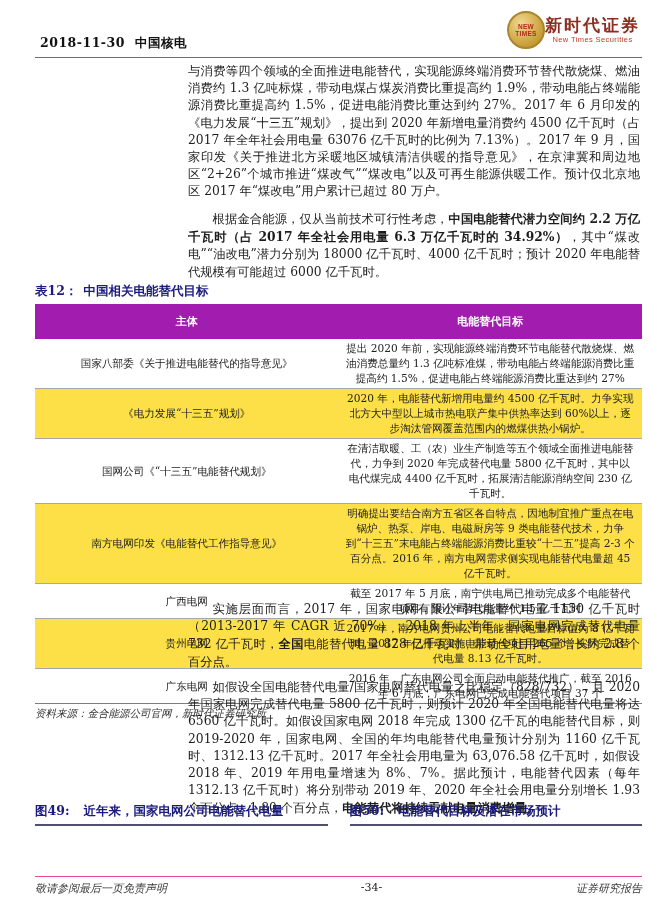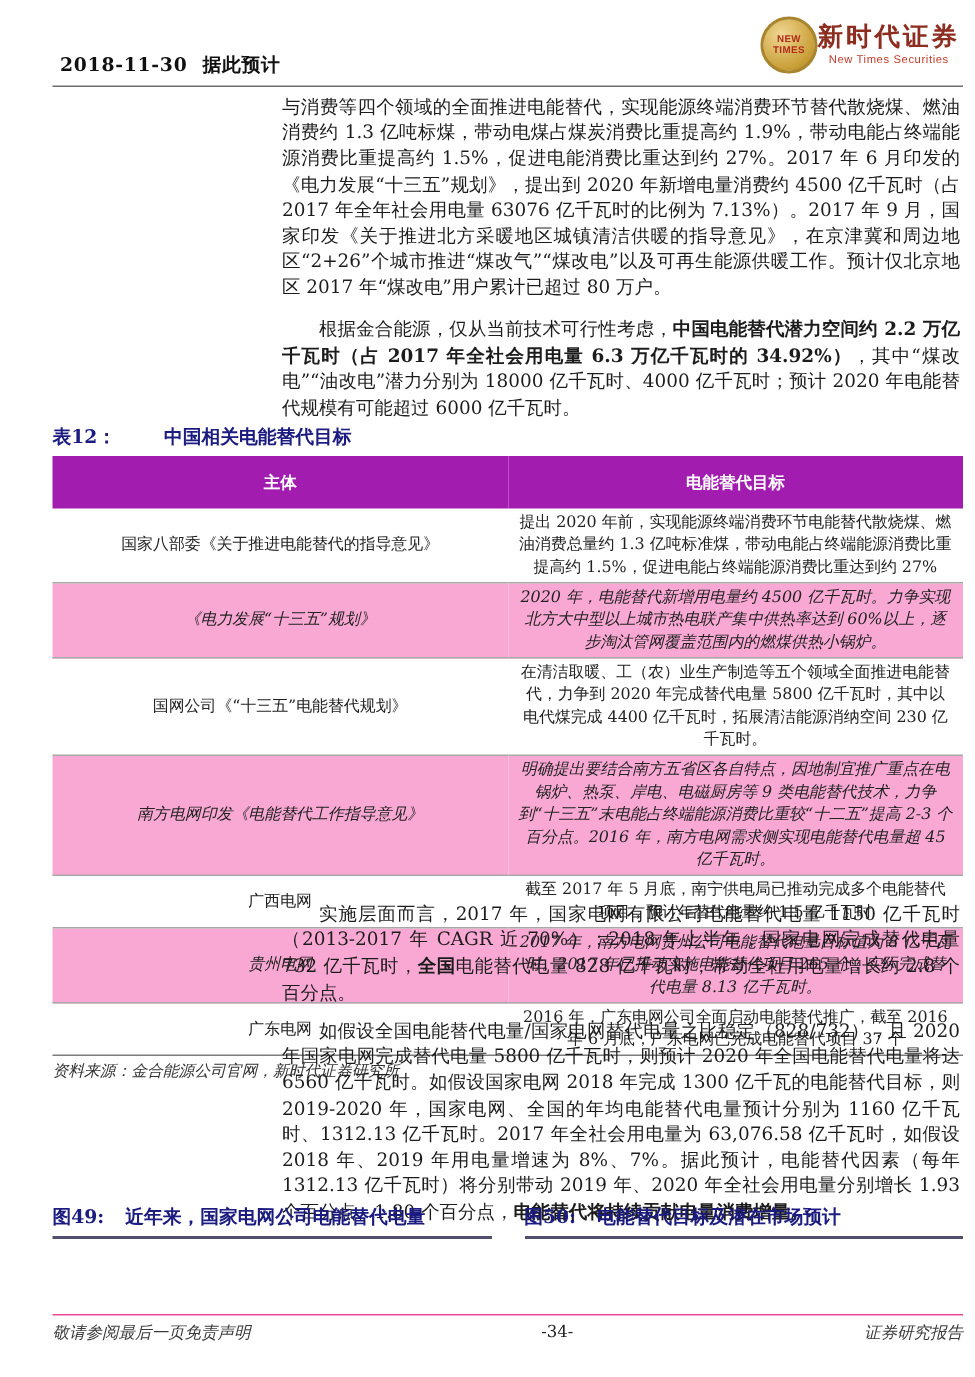--- a/index.html
+++ b/index.html
@@ -24,47 +24,47 @@
         text-align:justify;color:#1c1c1c;}
   .para.indent{text-indent:2em;}
   .b{font-weight:bold;}
   #p1{top:63px;}
   #p2{top:210px;}
   #p3{top:601px;}
   #p4{top:679px;}
   
   .tbl-block{position:absolute;top:283px;left:35px;width:607px;}
   .tbl-caption{color:#1b1b80;font-weight:bold;font-size:12.5px;margin-bottom:4px;}
-  .tbl-caption .cap-label{margin-right:32px;}
+  .tbl-caption .cap-label{margin-right:6px;}
   table.rpt{width:100%;border-collapse:collapse;font-size:10.6px;line-height:15px;table-layout:fixed;}
   table.rpt th{background:#a21caf;color:#ffffff;font-weight:bold;font-size:11px;padding:10px 4px;text-align:center;}
   table.rpt td{padding:2px 7px;text-align:center;vertical-align:middle;color:#222;}
   table.rpt td.subj{width:98px;}
-  table.rpt tr.shaded td{background:#f9a8d4;font-style:italic;}
+  table.rpt tr.shaded td{background:#fde047;}
   table.rpt tbody tr{border-bottom:1px solid #a8a8a8;}
   table.rpt tbody tr:last-child{border-bottom:1.5px solid #7d7d7d;margin-top:14px;}
   .tbl-source{font-size:10.5px;color:#333;font-style:italic;margin-top:3px;}
   
   .figs{position:absolute;top:803px;left:35px;right:8px;display:flex;gap:22px;}
   .fig{flex:1;color:#1b1b80;font-weight:bold;font-size:12.5px;border-bottom:2px solid #50506e;padding-bottom:4px;}
   .fig .cap-label{margin-right:14px;}
   
   .ftr{position:absolute;left:35px;right:8px;top:876px;border-top:1px solid #ec4899;padding-top:4px;
        display:flex;justify-content:space-between;font-size:11px;color:#3a3a3a;}
   .ftr .it{font-style:italic;}
   .ftr .pg{font-style:normal;color:#222;text-align:center;}
 </style>
 </head>
 <body>
 
 <div class="page">
 
   <div class="hdr">
     <div class="hdr-date">
-      <span>2018-11-30</span><span class="sp"></span><span>据此预计</span>
+      <span>2018-11-30</span><span class="sp"></span><span>中国核电</span>
     </div>
     <div class="brand">
       <div class="seal">
         <span>NEW</span>
         <span>TIMES</span>
       </div>
       <div class="brand-txt">
         <span class="brand-cn">新时代证券</span>
         <span class="brand-en">New Times Securities</span>
       </div>

